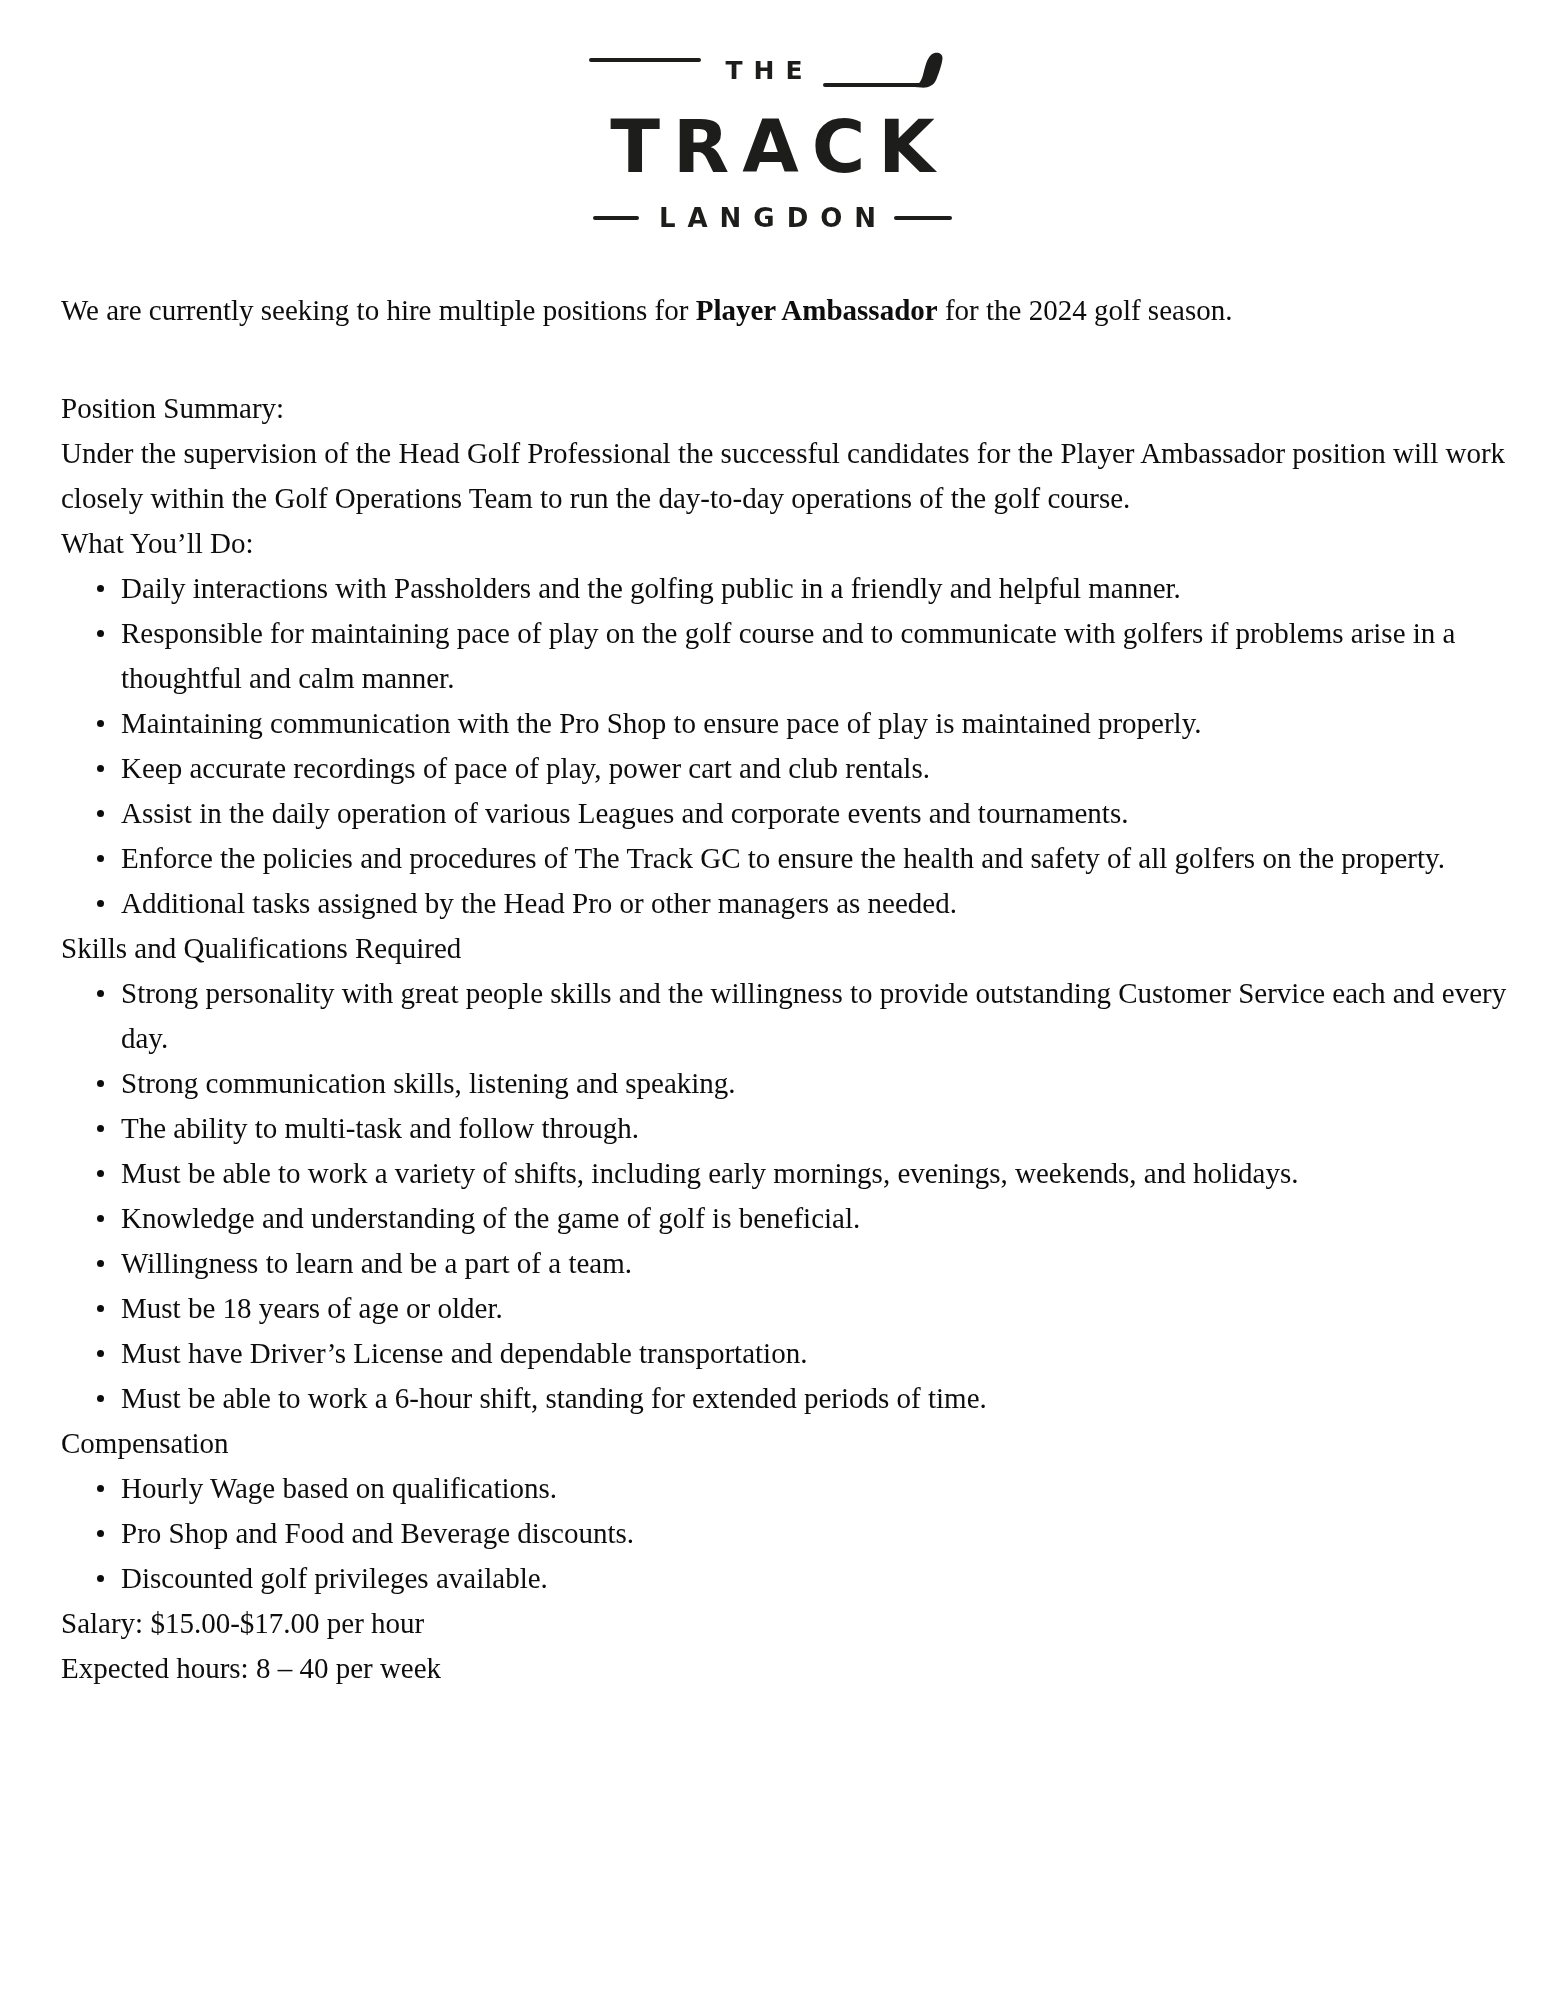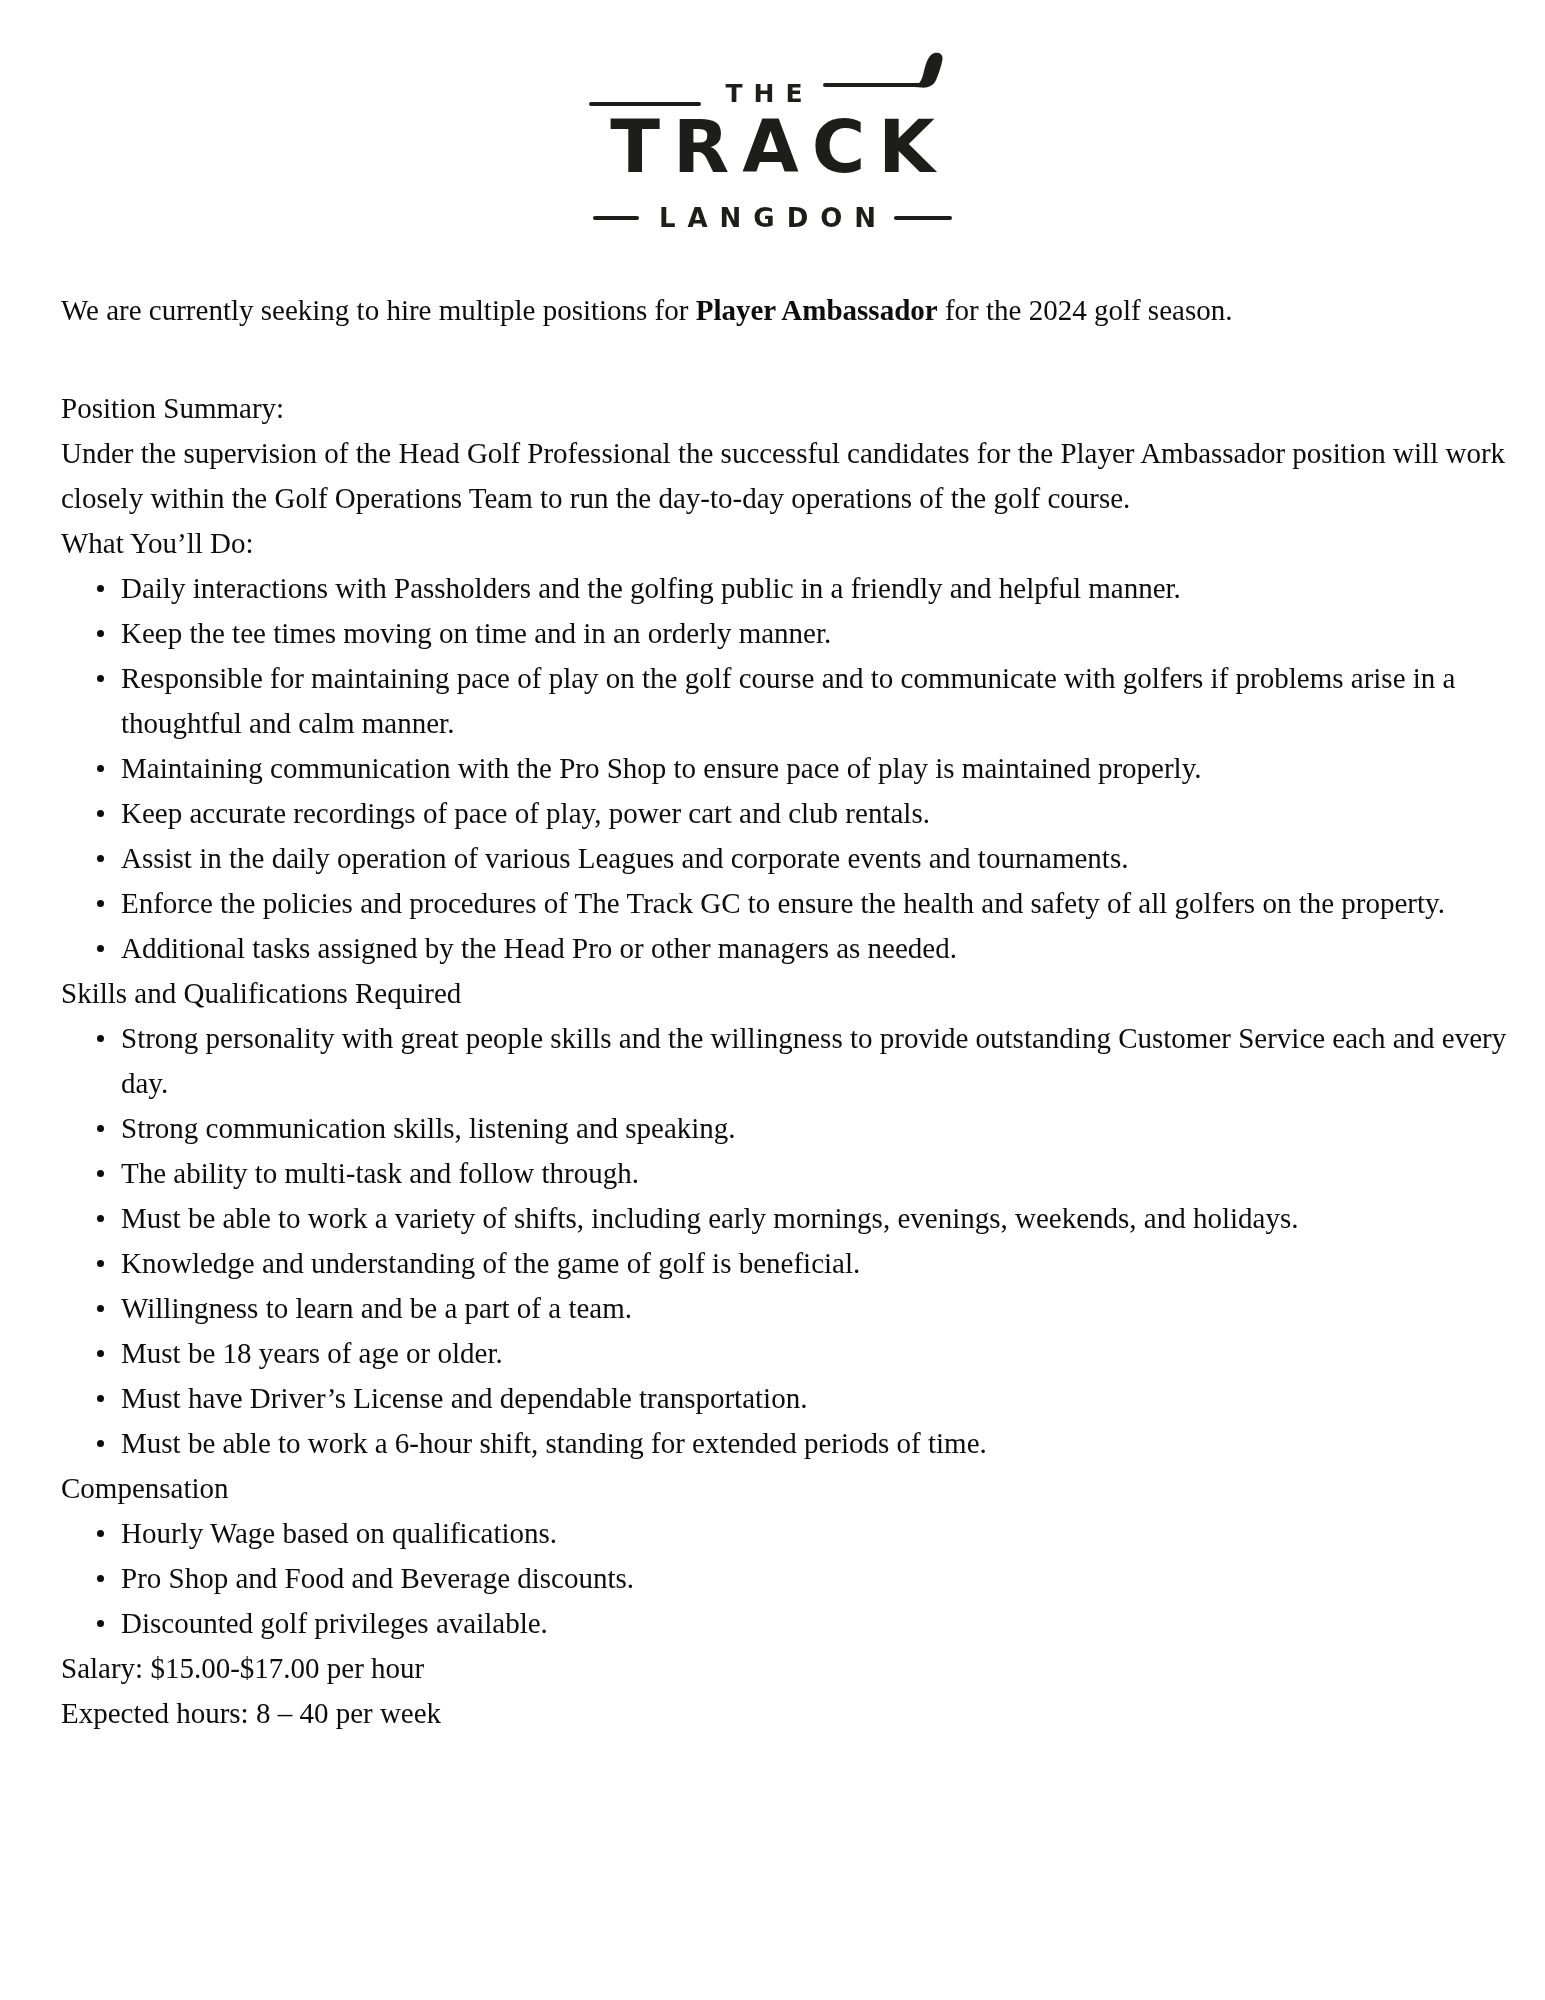--- a/index.html
+++ b/index.html
@@ -19,21 +19,21 @@
     top:58px; left:0;
     width:100%;
     display:flex;
     flex-direction:column;
     align-items:center;
     color:#1d1d1b;
     font-family:"DejaVu Sans","Liberation Sans",sans-serif;
   }
   .logo-the-row {
     display:flex;
-    align-items:flex-end;
+    align-items:flex-start;
     height:48px;
   }
   .rule { background:#1d1d1b; height:4px; border-radius:2px; }
   .the-rule { width:112px; }
   .the-label {
     font-size:25px;
     font-weight:700;
     letter-spacing:11px;
     margin:0 8px 0 24px;
     line-height:1;
@@ -118,21 +118,20 @@
   <div class="content">
 
     <p class="intro"><span>We are currently seeking to hire multiple positions for </span><b>Player Ambassador</b><span> for the 2024 golf season.</span></p>
 
     <p class="heading">Position Summary:</p>
     <p class="para">Under the supervision of the Head Golf Professional the successful candidates for the Player Ambassador position will work closely within the Golf Operations Team to run the day-to-day operations of the golf course.</p>
 
     <p class="heading">What You’ll Do:</p>
     <ul class="bullets">
       <li><span class="dot"></span><span>Daily interactions with Passholders and the golfing public in a friendly and helpful manner.</span></li>
-      <li><span class="dot"></span><span>Keep the tee times moving on time and in an orderly manner.</span></li>
       <li><span class="dot"></span><span>Responsible for maintaining pace of play on the golf course and to communicate with golfers if problems arise in a thoughtful and calm manner.</span></li>
       <li><span class="dot"></span><span>Maintaining communication with the Pro Shop to ensure pace of play is maintained properly.</span></li>
       <li><span class="dot"></span><span>Keep accurate recordings of pace of play, power cart and club rentals.</span></li>
       <li><span class="dot"></span><span>Assist in the daily operation of various Leagues and corporate events and tournaments.</span></li>
       <li><span class="dot"></span><span>Enforce the policies and procedures of The Track GC to ensure the health and safety of all golfers on the property.</span></li>
       <li><span class="dot"></span><span>Additional tasks assigned by the Head Pro or other managers as needed.</span></li>
     </ul>
 
     <p class="heading">Skills and Qualifications Required</p>
     <ul class="bullets">

